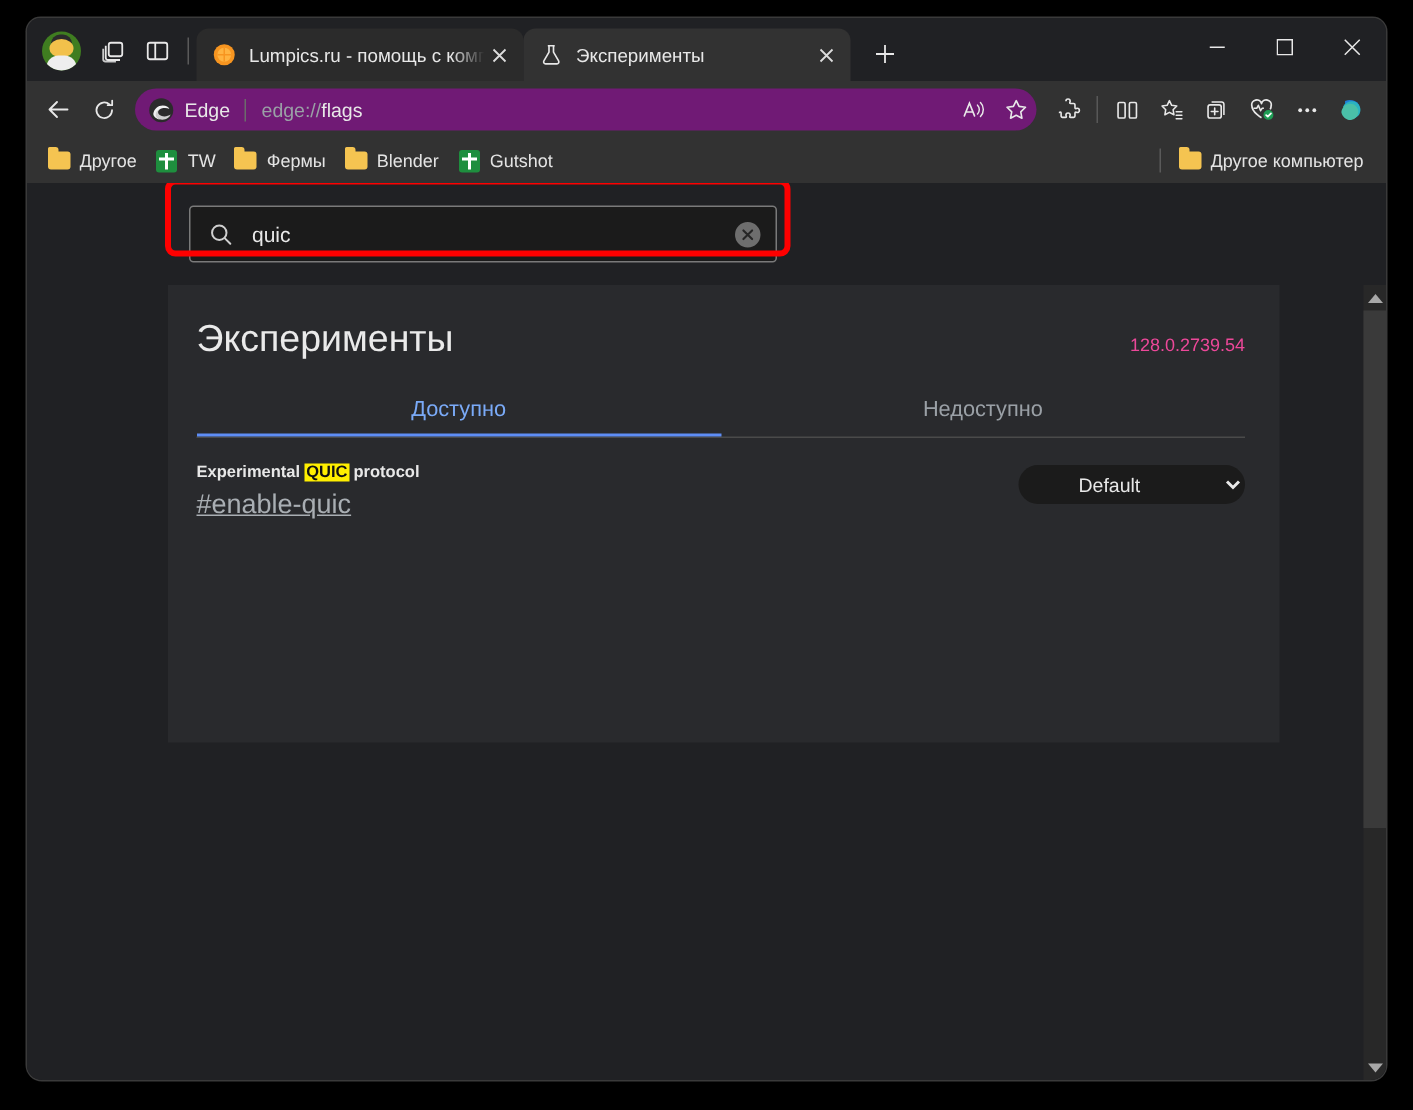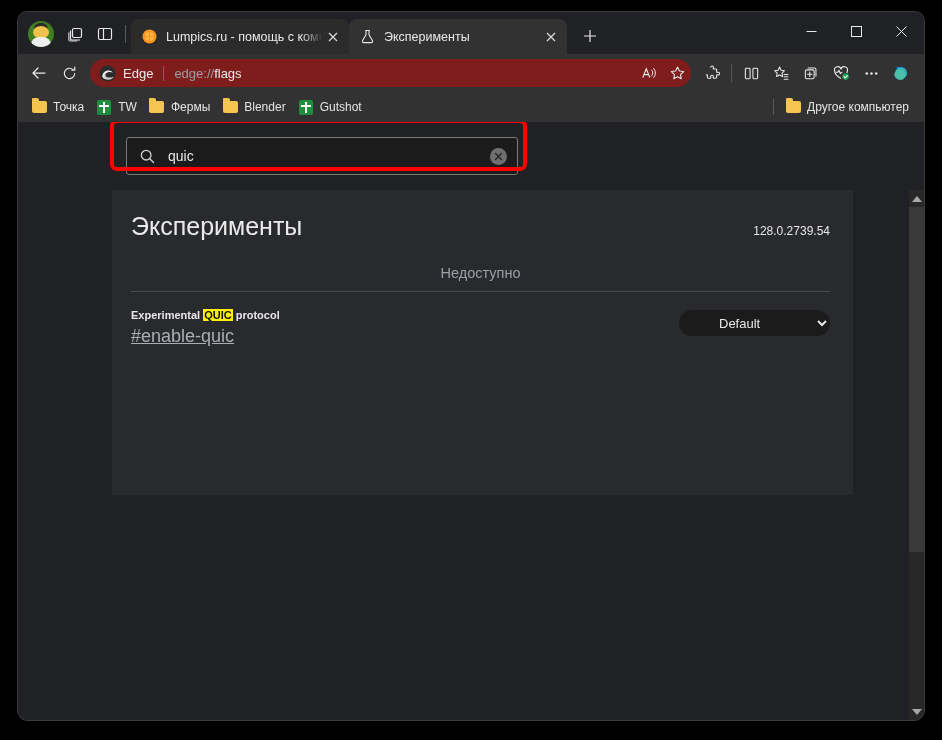--- a/index.html
+++ b/index.html
@@ -116,21 +116,21 @@
   }
   .tb-btn {
     width: 30px; height: 30px;
     display: flex; align-items: center; justify-content: center;
     border-radius: 4px;
     flex: 0 0 auto;
   }
   #omnibox {
     flex: 1 1 auto;
     height: 28px;
-    background: #7f1d1d;
+    background: #701a75;
     border-radius: 14px;
     display: flex;
     align-items: center;
     margin: 0 6px 0 6px;
     padding-left: 9px;
     min-width: 0;
     justify-content: center;
   }
   #omnibox .edge-logo { width: 17px; height: 17px; flex: 0 0 auto; margin-right: 7px;}
   #omnibox .brand { color: #e8e8e8; font-size: 13px; flex: 0 0 auto; }
@@ -269,21 +269,21 @@
   #exp-head {
     display: flex; align-items: baseline;
   }
   #exp-title {
     color: #eaeaea;
     font-size: 25px;
     font-weight: 400;
   }
   #exp-version {
     margin-left: auto;
-    color: #e5e5e5;
+    color: #ec4899;
     font-size: 12px;
   }
   #tabs {
     margin-top: 24px;
     display: flex;
     border-bottom: 1px solid #4a4a4a;
     position: relative;
   }
   .ftab {
     flex: 1 1 0;
@@ -540,21 +540,21 @@
         <path d="M3.4 12.4c.3-3.2 3-5.9 6.2-5.9 3 0 5.4 2.3 5.6 5.2.2 3-2 5.7-5 6.1-3 .3-6.1-1.9-6.8-5.4z" fill="#4ac0a8"></path>
       </svg>
     </div>
   </div>
 
   <div id="bookmarks">
     <div class="bm">
       <span class="bmi">
           <span class="folder"></span>
         </span>
-      <span class="bml">Точка</span>
+      <span class="bml">Другое</span>
     </div>
     <div class="bm">
       <span class="bmi">
           <span class="gsheet"></span>
         </span>
       <span class="bml">TW</span>
     </div>
     <div class="bm">
       <span class="bmi">
           <span class="folder"></span>
@@ -609,20 +609,21 @@
     <div id="scrollbody">
       <div id="card">
         <div id="card-inner">
 
           <div id="exp-head">
             <div id="exp-title">Эксперименты</div>
             <div id="exp-version">128.0.2739.54</div>
           </div>
 
           <div id="tabs">
+            <div class="ftab sel">Доступно</div>
             <div class="ftab">Недоступно</div>
           </div>
 
           <div id="flag-row">
             <div id="flag-text">
               <div id="flag-title"><span>Experimental </span><mark>QUIC</mark><span> protocol</span></div>
               <a href="#" id="flag-link">#enable-quic</a>
             </div>
             <select id="flag-select"><option>Default</option><option>Enabled</option><option>Disabled</option></select>
           </div>

